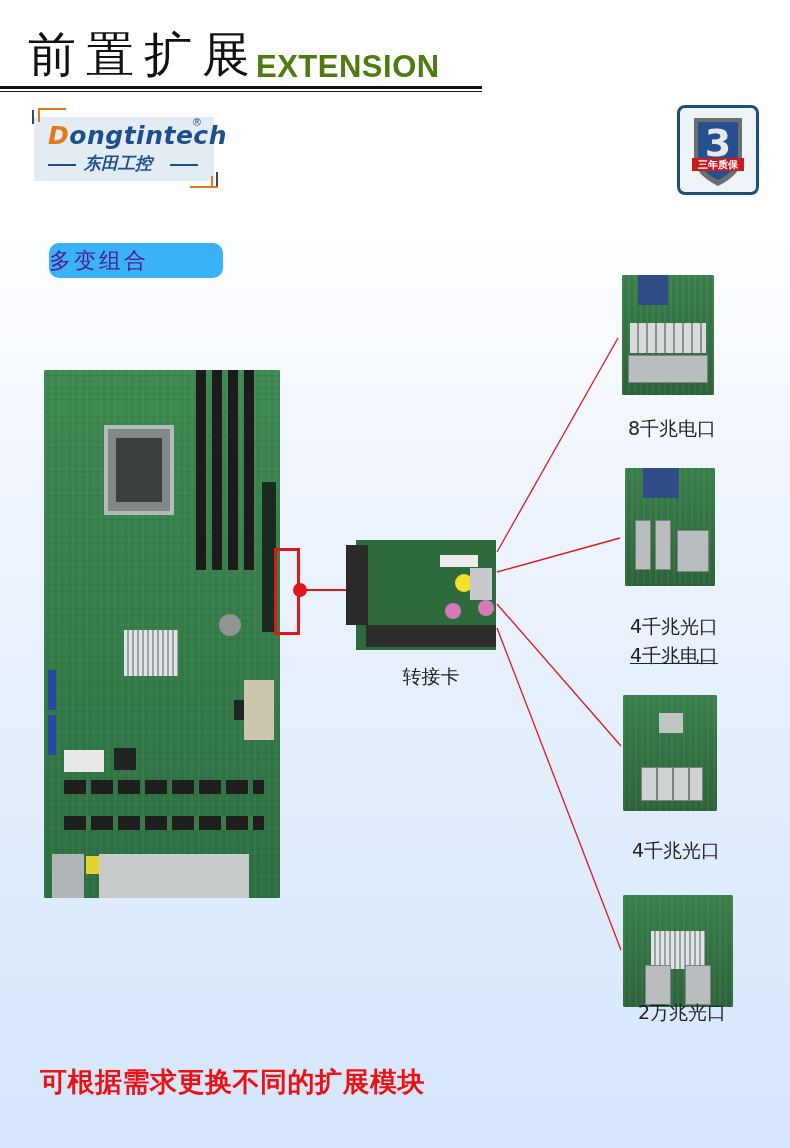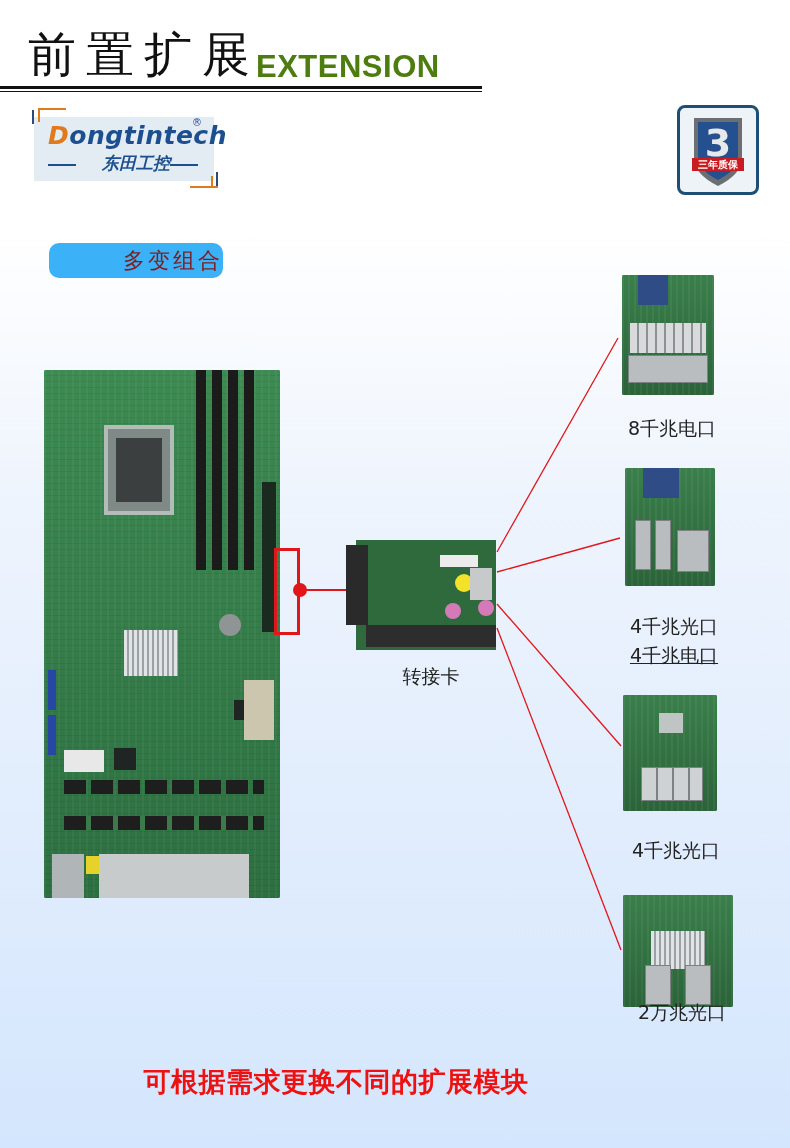--- a/index.html
+++ b/index.html
@@ -29,21 +29,21 @@
   .logo-en .d { color: #e07a1c; font-weight: 900; }
   .logo-reg { left: 192px; top: 117px; font-size: 10px; color: #1d4f8f; }
   .logo-cn { left: 48px; top: 152px; font-size: 17px; font-weight: 700; font-style: italic; color: #1d4f8f; line-height: 22px; }
   .logo-dash { height: 2px; background: #1d4f8f; top: 164px; }
 
   
   .warranty { left: 677px; top: 105px; width: 82px; height: 90px; border: 3px solid #1d4f74; border-radius: 8px; background: #eef3f7; }
   .shield { left: 690px; top: 112px; width: 56px; height: 76px; }
 
   
-  .pill { left: 49px; top: 243px; width: 174px; height: 35px; background: #3bb1f7; border-radius: 10px; color: #7f1d1d; font-size: 22px; text-align: right; line-height: 35px; letter-spacing: 3px; }
+  .pill { left: 49px; top: 243px; width: 174px; height: 35px; background: #3bb1f7; border-radius: 10px; color: #4c1d95; font-size: 22px; text-align: left; line-height: 35px; letter-spacing: 3px; }
 
   
   .mb { left: 44px; top: 370px; width: 236px; height: 528px; background: #2c6e3e; border-radius: 2px; overflow: hidden; }
   .mb-inner { position: absolute; inset: 0;
     background:
       repeating-linear-gradient(90deg, rgba(255,255,255,0.04) 0 2px, transparent 2px 7px),
       repeating-linear-gradient(0deg, rgba(0,0,0,0.06) 0 1px, transparent 1px 6px),
       linear-gradient(#3d8a52, #2d6f41);
   }
   .mb-cpu { left: 60px; top: 55px; width: 70px; height: 90px; background: #7f8a86; border: 4px solid #b3bcb8; }
@@ -77,41 +77,41 @@
   .card { background: #2e6b3c; border-radius: 2px; overflow: hidden; }
   .card .pat { position: absolute; inset: 0;
     background:
       repeating-linear-gradient(90deg, rgba(255,255,255,0.05) 0 2px, transparent 2px 6px),
       linear-gradient(#3a7f4b, #2b6339);
   }
   .port-silver { background: #b9bdbf; border: 1px solid #7c8284; }
   .fan { background: #2f4c86; }
   .mod-label { font-size: 19px; color: #222; text-align: center; line-height: 28px; width: 140px; }
 
-  .footer { left: 0; top: 1064px; width: 632px; text-align: center; font-size: 27px; font-weight: 700; color: #ee1111; letter-spacing: 0.5px; padding-left: 40px; }
+  .footer { left: 0; top: 1064px; width: 632px; text-align: left; font-size: 27px; font-weight: 700; color: #ee1111; letter-spacing: 0.5px; padding-left: 40px; }
 </style>
 </head>
 <body>
 
 <div class="abs hdr-cn">前置扩展</div>
 <div class="abs hdr-en">EXTENSION</div>
 <div class="abs hdr-line1"></div>
 <div class="abs hdr-line2"></div>
 
 <div class="abs logo-box"></div>
 <div class="abs logo-corner-tl-v"></div>
 <div class="abs logo-corner-tl-h"></div>
 <div class="abs logo-corner-tl-o"></div>
 <div class="abs logo-corner-br-v"></div>
 <div class="abs logo-corner-br-h"></div>
 <div class="abs logo-corner-br-o"></div>
 <div class="abs logo-en"><span class="d">D</span><span>ongtintech</span></div>
 <div class="abs logo-reg">®</div>
 <div class="abs logo-dash" style="left:48px;width:28px;"></div>
-<div class="abs logo-cn" style="left:84px;margin-left:18px;">东田工控</div>
+<div class="abs logo-cn" style="left:84px;">东田工控</div>
 <div class="abs logo-dash" style="left:170px;width:28px;"></div>
 
 <div class="abs warranty"></div>
 <svg class="abs shield" viewBox="0 0 56 76">
   <path d="M4 6 L52 6 L52 46 Q52 62 28 74 Q4 62 4 46 Z" fill="#6b6f73"></path>
   <path d="M8 10 L48 10 L48 44 Q48 58 28 68 Q8 58 8 44 Z" fill="#24508f"></path>
   <text x="28" y="44" text-anchor="middle" font-size="38" font-weight="900" fill="#e6e8ea" font-family="DejaVu Sans, sans-serif">3</text>
   <rect x="2" y="46" width="52" height="13" fill="#c81c22"></rect>
   <text x="28" y="56" text-anchor="middle" font-size="10" font-weight="700" fill="#ffffff" font-family="DejaVu Sans, sans-serif">三年质保</text>
 </svg>

